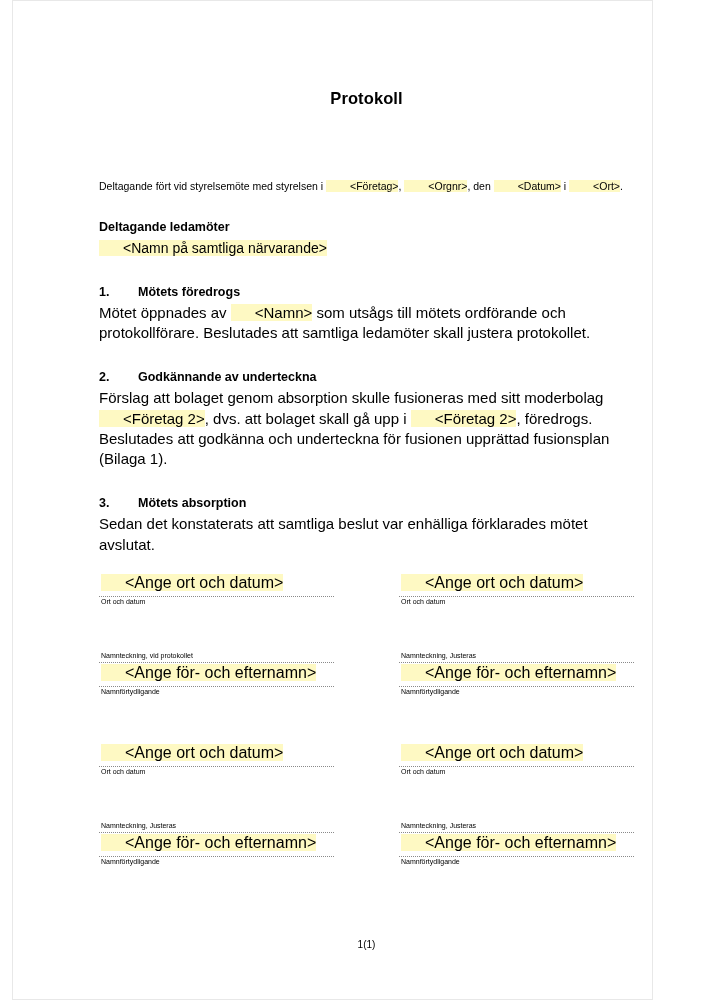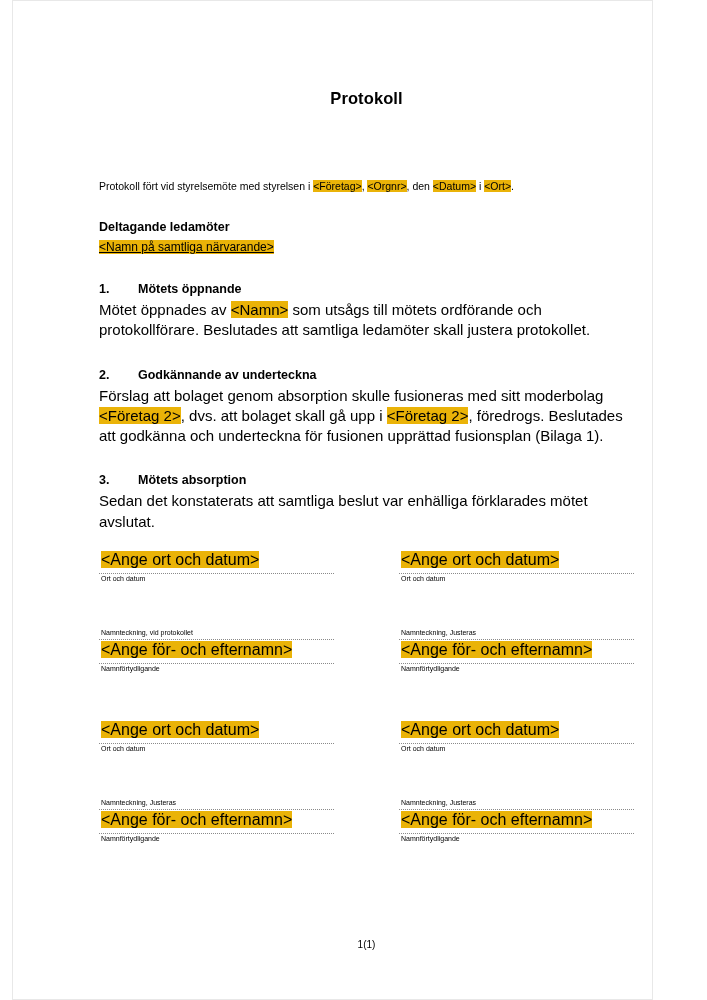--- a/index.html
+++ b/index.html
@@ -50,22 +50,23 @@
   }
 
   
   .intro {
     margin-top: 70px;
     font-size: 10.5px;
     line-height: 1.35;
   }
 
   .hl {
-    background: #eab308;
+    background: #fef9c3;
     color: #000;
+    padding-left: 24px;
   }
 
   h2.section {
     font-size: 12.5px;
     font-weight: bold;
     margin: 27px 0 4px 0;
     line-height: 1.2;
   }
 
   .numbered-head {
@@ -80,24 +81,23 @@
     flex: 0 0 39px;
   }
 
   p.body {
     font-size: 15px;
     line-height: 1.35;
     margin: 0;
   }
 
   .participants {
-    font-size: 12px;
+    font-size: 14px;
     line-height: 1.35;
     margin: 0;
-    text-decoration: underline;
   }
 
   
   .sig-area {
     margin-top: 18px;
   }
   .sig-row {
     display: flex;
     justify-content: space-between;
     width: 535px;
@@ -147,28 +147,28 @@
 </head>
 <body>
 
 <div class="page">
   <div class="content">
 
     <div class="title-block">
       <div class="doc-title">Protokoll</div>
     </div>
 
-    <p class="intro"><span>Protokoll fört vid styrelsemöte med styrelsen i </span><span class="hl">&lt;Företag&gt;</span><span>, </span><span class="hl">&lt;Orgnr&gt;</span><span>, den </span><span class="hl">&lt;Datum&gt;</span><span> i </span><span class="hl">&lt;Ort&gt;</span><span>.</span></p>
+    <p class="intro"><span>Deltagande fört vid styrelsemöte med styrelsen i </span><span class="hl">&lt;Företag&gt;</span><span>, </span><span class="hl">&lt;Orgnr&gt;</span><span>, den </span><span class="hl">&lt;Datum&gt;</span><span> i </span><span class="hl">&lt;Ort&gt;</span><span>.</span></p>
 
     <h2 class="section">Deltagande ledamöter</h2>
     <p class="participants"><span class="hl">&lt;Namn på samtliga närvarande&gt;</span></p>
 
     <div class="numbered-head">
       <span class="num">1.</span>
-      <span>Mötets öppnande</span>
+      <span>Mötets föredrogs</span>
     </div>
     <p class="body"><span>Mötet öppnades av </span><span class="hl">&lt;Namn&gt;</span><span> som utsågs till mötets ordförande och protokollförare. Beslutades att samtliga ledamöter skall justera protokollet.</span></p>
 
     <div class="numbered-head">
       <span class="num">2.</span>
       <span>Godkännande av underteckna</span>
     </div>
     <p class="body"><span>Förslag att bolaget genom absorption skulle fusioneras med sitt moderbolag </span><span class="hl">&lt;Företag 2&gt;</span><span>, dvs. att bolaget skall gå upp i </span><span class="hl">&lt;Företag 2&gt;</span><span>, föredrogs. Beslutades att godkänna och underteckna för fusionen upprättad fusionsplan (Bilaga 1).</span></p>
 
     <div class="numbered-head">

